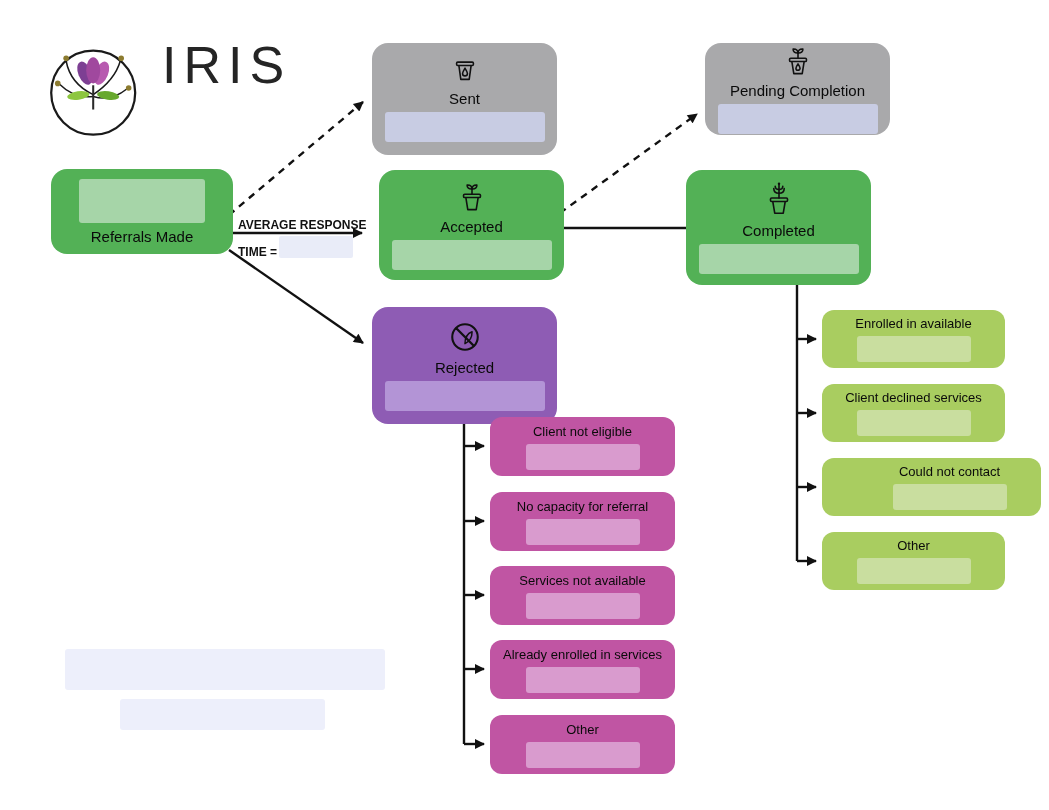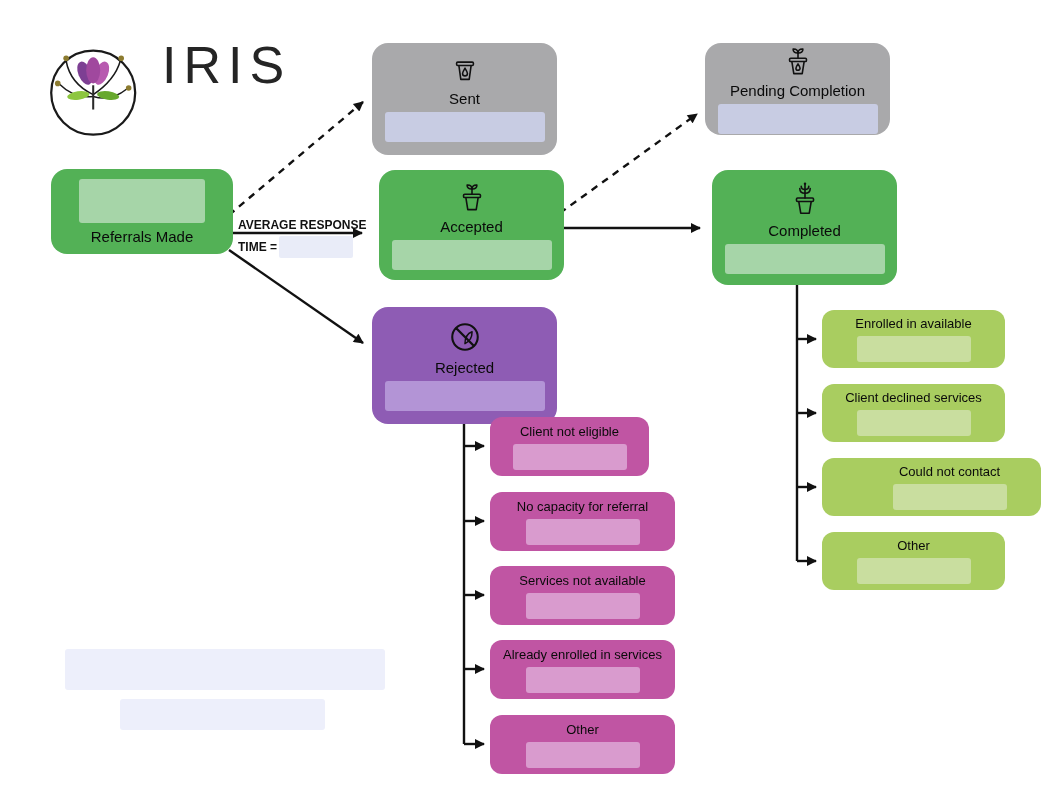--- a/index.html
+++ b/index.html
@@ -23,21 +23,21 @@
 
   
   .mini{position:absolute;border-radius:12px;display:flex;flex-direction:column;align-items:center;justify-content:center;gap:5px;}
   .mini-magenta{background:var(--magenta,#c055a3);}
   .mini-lime{background:var(--lime,#a9cd60);}
   .mlabel{font-size:13px;color:#0a0a0a;}
   .mph{width:114px;height:26px;border-radius:3px;}
 
   
   .edge-label{position:absolute;left:238px;top:220px;font-size:12px;line-height:11px;color:#111;font-weight:bold;}
-  .el-row{display:flex;gap:2px;margin-top:5px;align-items:center;}
+  .el-row{display:flex;gap:2px;margin-top:5px;align-items:flex-end;}
   .el-ph{width:74px;height:22px;background:var(--blank,#e9ecf8);border-radius:2px;display:inline-block;}
 
   
   .redacted{position:absolute;background:var(--redacted,#edeffb);border-radius:3px;}
   .redacted-1{left:65px;top:649px;width:320px;height:41px;}
   .redacted-2{left:120px;top:699px;width:205px;height:31px;}
 
   .icon{display:block;}
 </style>
 </head>
@@ -149,21 +149,21 @@
         <path d="M16 8.5 C19.2 8.8 21.4 7 21.2 4.2 C18.2 4 16.2 5.8 16 8.5 Z"></path>
         <rect x="7" y="14" width="18" height="3.6" rx="1.2"></rect>
         <path d="M9.5 18 L11.5 30.5 H20.5 L22.5 18"></path>
         <path d="M16 20 C14.6 22.2 13.8 23.5 13.8 24.6 a2.2 2.2 0 0 0 4.4 0 C18.2 23.5 17.4 22.2 16 20 Z"></path>
       </g>
     </svg>
     <div class="nlabel">Pending Completion</div>
     <div class="ph ph-wide" style="background:var(--gray-light,#c8cce3);"></div>
   </div>
 
-  <div class="node node-green" style="left:705px;top:170px;width:185px;height:115px;">
+  <div class="node node-green" style="left:679px;top:170px;width:185px;height:115px;">
     <svg class="icon" width="32" height="36" viewBox="0 0 32 38">
       <g fill="none" stroke="#111" stroke-width="1.7" stroke-linecap="round" stroke-linejoin="round">
         <path d="M16 18 V4"></path>
         <path d="M16 13 C12.5 13 10.5 11 10.5 8"></path>
         <path d="M16 13 C19.5 13 21.5 11 21.5 8"></path>
         <path d="M16 9 C13.5 9 12 7.5 12 5.5"></path>
         <path d="M16 9 C18.5 9 20 7.5 20 5.5"></path>
         <circle cx="16" cy="3" r="1.3" fill="#111" stroke="none"></circle>
         <rect x="7" y="18" width="18" height="3.6" rx="1.2"></rect>
         <path d="M9.5 22 L11.5 34 H20.5 L22.5 22"></path>
@@ -174,21 +174,21 @@
   </div>
 
   <div class="edge-label">
     <div>AVERAGE RESPONSE</div>
     <div class="el-row">
       <span>TIME =</span>
       <span class="el-ph"></span>
     </div>
   </div>
 
-  <div class="mini mini-magenta" style="left:490px;top:417px;width:159px;height:59px;">
+  <div class="mini mini-magenta" style="left:490px;top:417px;width:185px;height:59px;">
     <div class="mlabel">Client not eligible</div>
     <div class="mph" style="background:var(--magenta-light,#d99bce);"></div>
   </div>
   <div class="mini mini-magenta" style="left:490px;top:566px;width:185px;height:59px;">
     <div class="mlabel">Services not available</div>
     <div class="mph" style="background:var(--magenta-light,#d99bce);"></div>
   </div>
   <div class="mini mini-magenta" style="left:490px;top:492px;width:185px;height:59px;">
     <div class="mlabel">No capacity for referral</div>
     <div class="mph" style="background:var(--magenta-light,#d99bce);"></div>

